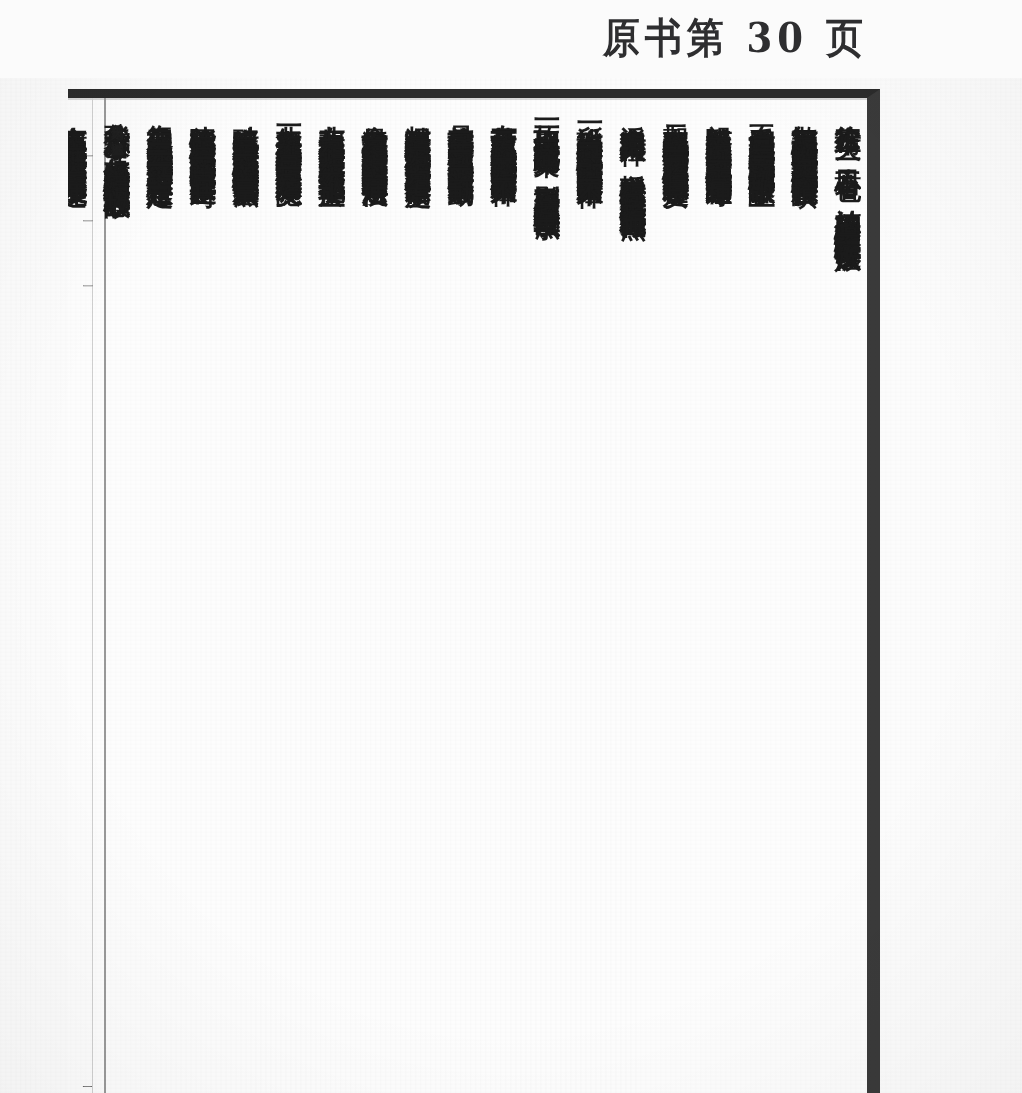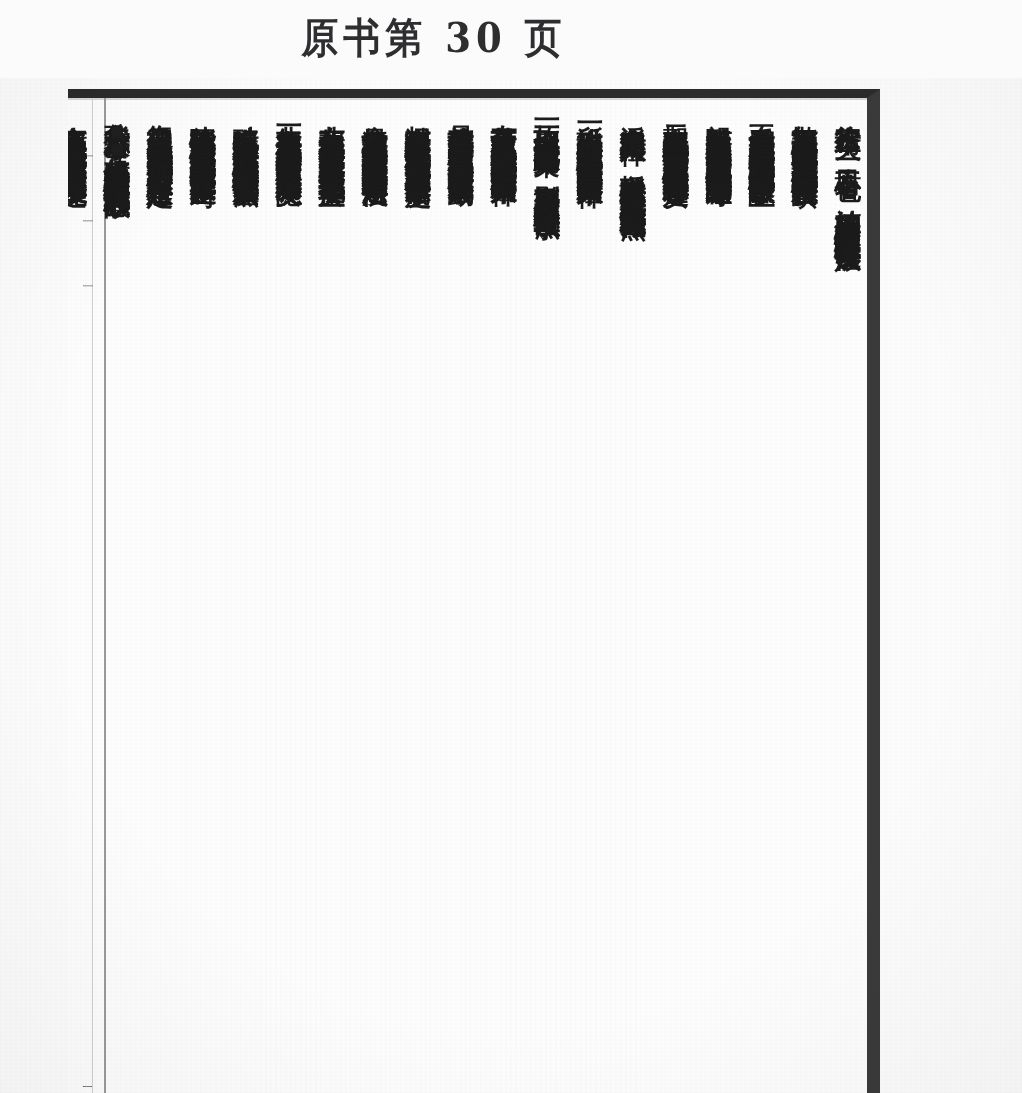--- a/index.html
+++ b/index.html
@@ -14,21 +14,21 @@
     overflow: hidden;
     position: relative;
   }
 
   
   .page-header {
     width: 868px;
     height: 78px;
     display: flex;
     align-items: center;
-    justify-content: center;
+    justify-content: flex-end;
     background: #fbfbfb;
   }
   .page-header-title {
     font-family: "DejaVu Serif", "Liberation Serif", serif;
     font-size: 37px;
     font-weight: 700;
     letter-spacing: 5px;
     color: #2e2e30;
     white-space: nowrap;
     transform: scaleY(1.12);

